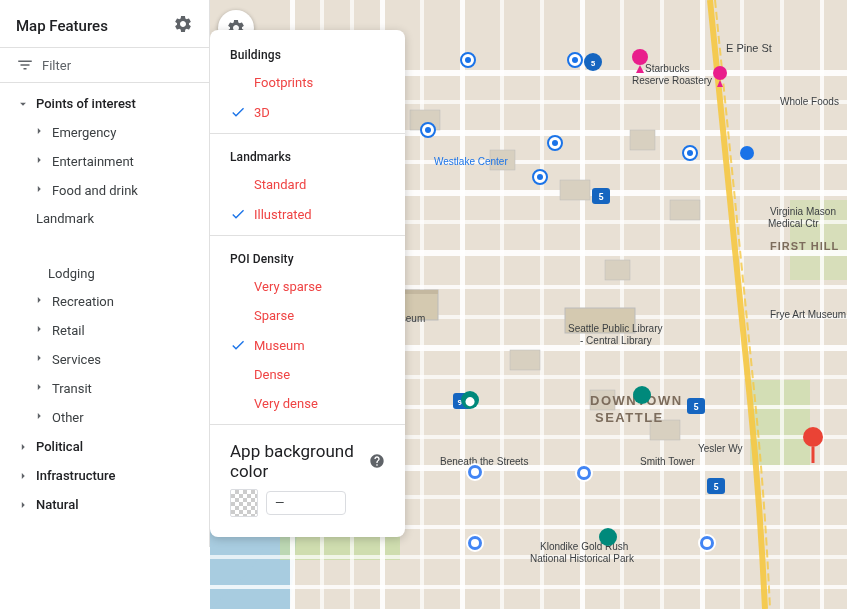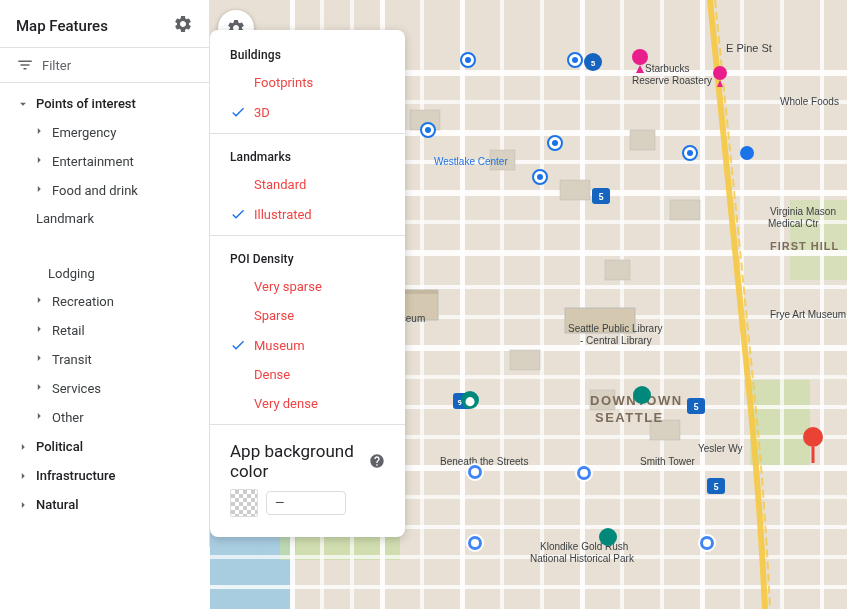--- a/index.html
+++ b/index.html
@@ -256,30 +256,30 @@
       </span>
       <span>Retail</span>
     </div>
 
     <div class="nav-sub-item">
       <span class="chevron">
         <svg viewBox="0 0 24 24" width="14" height="14" fill="#5f6368">
             <path d="M10 17l5-5-5-5v10z"></path>
           </svg>
       </span>
+      <span>Services</span>
+    </div>
+
+    <div class="nav-sub-item">
+      <span class="chevron">
+        <svg viewBox="0 0 24 24" width="14" height="14" fill="#5f6368">
+            <path d="M10 17l5-5-5-5v10z"></path>
+          </svg>
+      </span>
       <span>Transit</span>
-    </div>
-
-    <div class="nav-sub-item">
-      <span class="chevron">
-        <svg viewBox="0 0 24 24" width="14" height="14" fill="#5f6368">
-            <path d="M10 17l5-5-5-5v10z"></path>
-          </svg>
-      </span>
-      <span>Services</span>
     </div>
 
     <div class="nav-sub-item">
       <span class="chevron">
         <svg viewBox="0 0 24 24" width="14" height="14" fill="#5f6368">
             <path d="M10 17l5-5-5-5v10z"></path>
           </svg>
       </span>
       <span>Other</span>
     </div>

